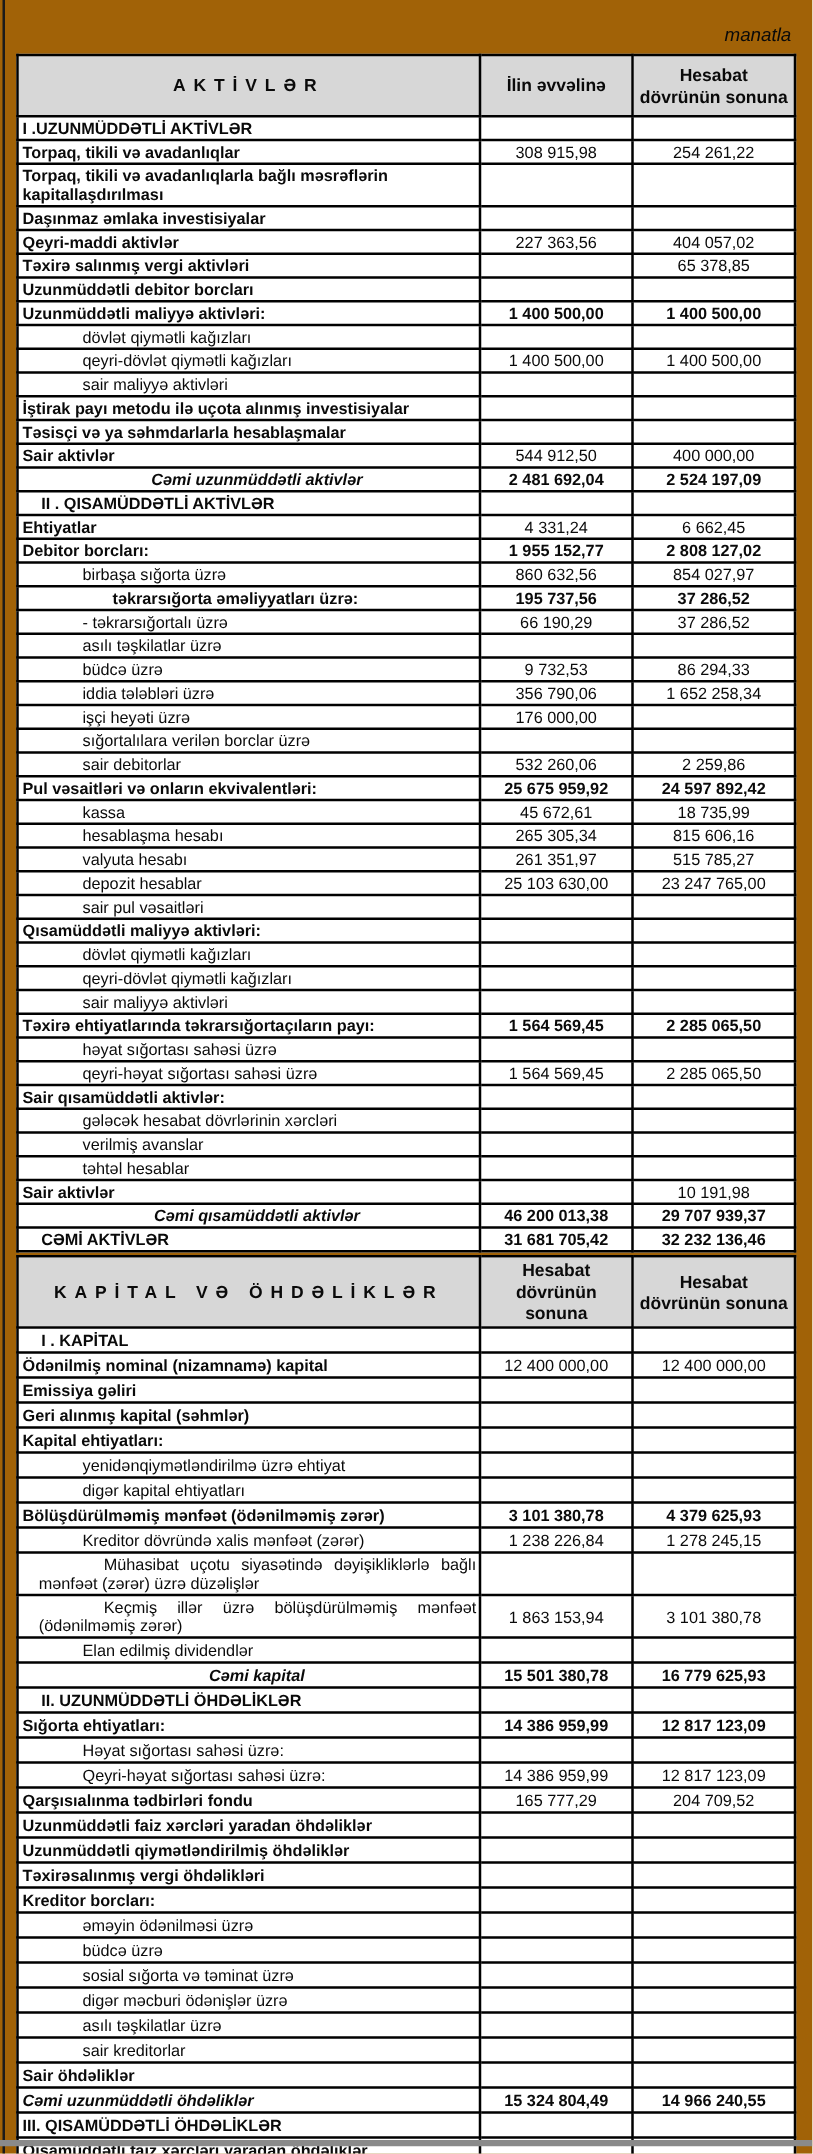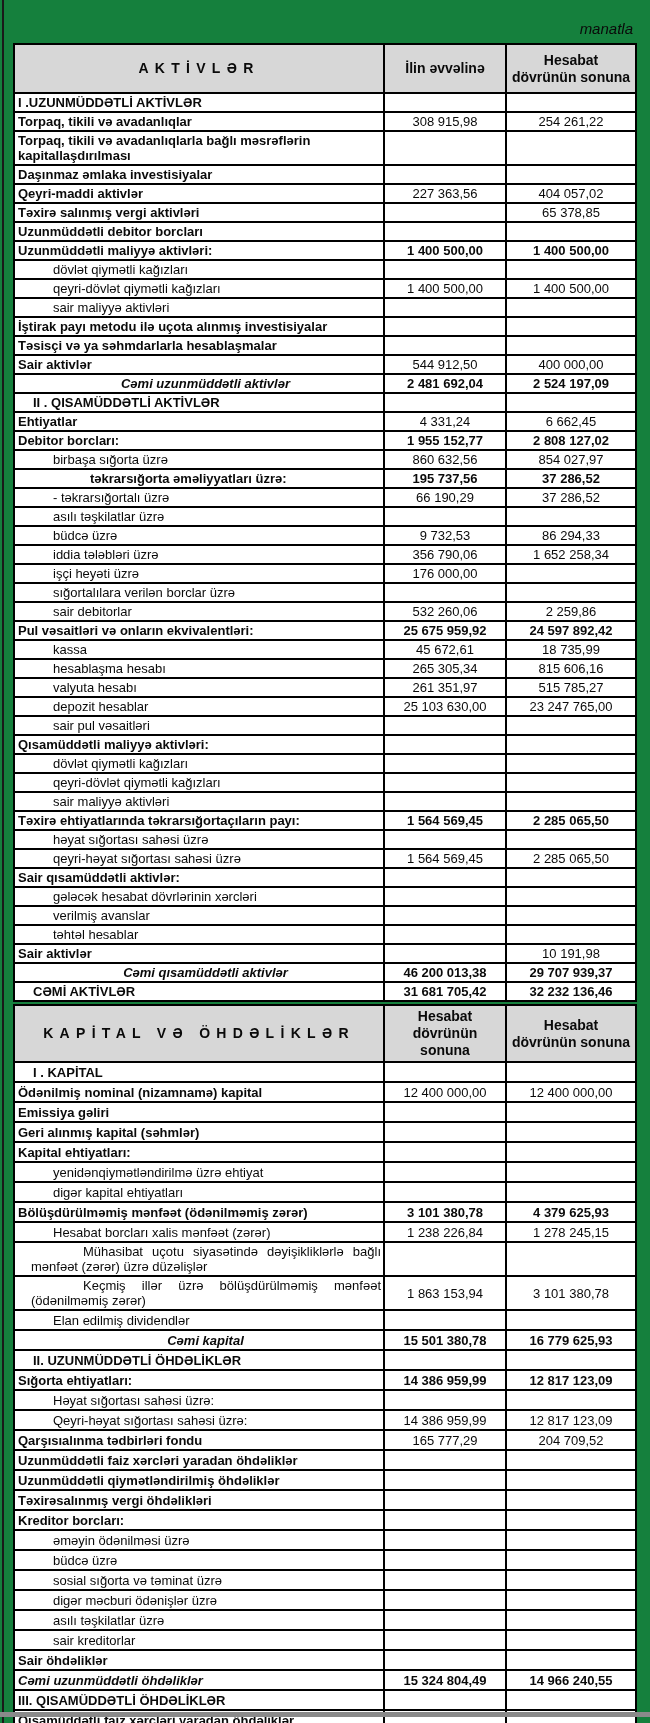--- a/index.html
+++ b/index.html
@@ -1,36 +1,36 @@
 <!DOCTYPE html>
 <html><head>
 <meta charset="utf-8">
 <style>
   html,body{margin:0;padding:0;background:#ffffff;}
   body{font-family:"Liberation Sans","DejaVu Sans",sans-serif;color:#0a0a0a;
        -webkit-font-smoothing:antialiased;}
-  .page{position:relative;width:650px;height:1723px;background:#15803d;overflow:hidden;}
+  .page{position:relative;width:650px;height:1723px;background:#a16207;overflow:hidden;}
   .frame-left{position:absolute;left:2px;top:0;width:2px;height:1723px;background:#1a1a1a;}
   .frame-bottom{position:absolute;left:0;top:1712px;width:650px;height:5px;background:#8a8a8a;}
   .unit-note{position:absolute;top:20px;left:0;width:633px;text-align:right;
              font-style:italic;font-size:15px;line-height:18px;}
   table.sheet{position:absolute;left:13px;border-collapse:collapse;table-layout:fixed;
               width:622px;background:#ffffff;}
   #assets-table{top:43px;}
   #capital-table{top:1004px;}
   table.sheet col.c-label{width:370px;}
   table.sheet col.c-v1{width:122px;}
   table.sheet col.c-v2{width:130px;}
   table.sheet th, table.sheet td{border:2px solid #000;vertical-align:middle;
       font-size:13px;line-height:15px;padding:1px 3px;overflow:hidden;}
   table.sheet th{background:#d7d7d7;font-weight:bold;text-align:center;height:43px;
       font-size:14px;line-height:17px;padding:2px 4px;}
   th.hdr-label{letter-spacing:.45em;font-size:15px;}
   td.lbl{text-align:left;font-weight:bold;padding-left:10px;}
-  td.lbl.sub{font-weight:normal;padding-left:38px;}
+  td.lbl.sub{font-weight:normal;padding-left:51px;}
   td.lbl.sub-strong{font-weight:bold;padding-left:75px;margin-left:18px;}
   td.lbl.section{font-weight:bold;text-align:left;padding-left:18px;}
   td.lbl.section-left{font-weight:bold;text-align:left;margin-top:17px;}
   td.lbl.total{font-weight:bold;font-style:italic;text-align:center;padding-left:16px;}
   td.lbl.total-left{font-weight:bold;font-style:italic;text-align:left;}
   td.lbl.subwrap{font-weight:normal;text-align:justify;text-indent:52px;padding-left:16px;padding-right:2px;}
   td.val{text-align:center;white-space:nowrap;font-weight:normal;}
   td.val.strong{font-weight:bold;}
   #assets-table td{height:15px;}
   #capital-table td{height:16px;}
@@ -343,21 +343,21 @@
           <td class="lbl sub">digər kapital ehtiyatları</td>
           <td class="val"></td>
           <td class="val"></td>
         </tr>
         <tr>
           <td class="lbl item">Bölüşdürülməmiş mənfəət (ödənilməmiş zərər)</td>
           <td class="val strong">3 101 380,78</td>
           <td class="val strong">4 379 625,93</td>
         </tr>
         <tr>
-          <td class="lbl sub">Hesabat borcları xalis mənfəət (zərər)</td>
+          <td class="lbl sub">Kreditor dövründə xalis mənfəət (zərər)</td>
           <td class="val">1 238 226,84</td>
           <td class="val">1 278 245,15</td>
         </tr>
         <tr>
           <td class="lbl subwrap">Mühasibat uçotu siyasətində dəyişikliklərlə bağlı mənfəət (zərər) üzrə düzəlişlər</td>
           <td class="val"></td>
           <td class="val"></td>
         </tr>
         <tr>
           <td class="lbl subwrap">Keçmiş illər üzrə bölüşdürülməmiş mənfəət (ödənilməmiş zərər)</td>

